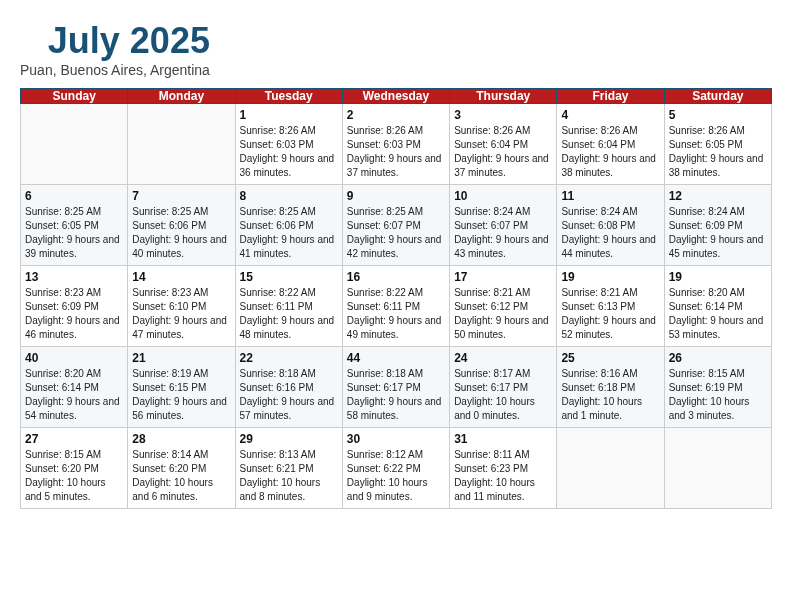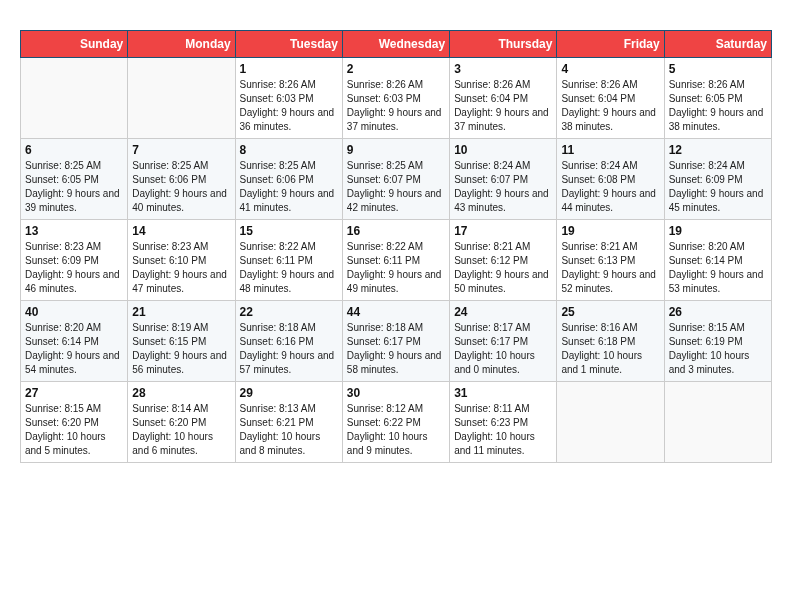--- a/index.html
+++ b/index.html
@@ -45,24 +45,24 @@
     .location {
       font-size: 14px;
       color: #444;
     }
     .calendar {
       width: 100%;
       border-collapse: collapse;
       font-size: 11px;
     }
     .calendar th {
-      background-color: #ef4444;
+      background-color: #b91c1c;
       color: #fff;
-      padding: 6px 4px;
-      text-align: right;
+      padding: 0 4px;
+      text-align: center;
       font-size: 12px;
       border: 1px solid #1a5276;
     }
     .calendar td {
       border: 1px solid #ccc;
       vertical-align: top;
       padding: 4px;
       width: calc(100% / 7);
       height: 80px;
       background: #fff;
@@ -83,20 +83,22 @@
     }
     .empty-cell {
       background: #f9f9f9 !important;
     }
   </style>
 </head>
 <body>
 
 <div class="header">
   <div class="title-block">
+    <div class="month-title">July 2025</div>
+    <div class="location">Puan, Buenos Aires, Argentina</div>
   </div>
 </div>
 
 <table class="calendar">
   <thead>
     <tr>
     <th>Sunday</th>
         <th>Monday</th>
         <th>Tuesday</th>
         <th>Wednesday</th>

